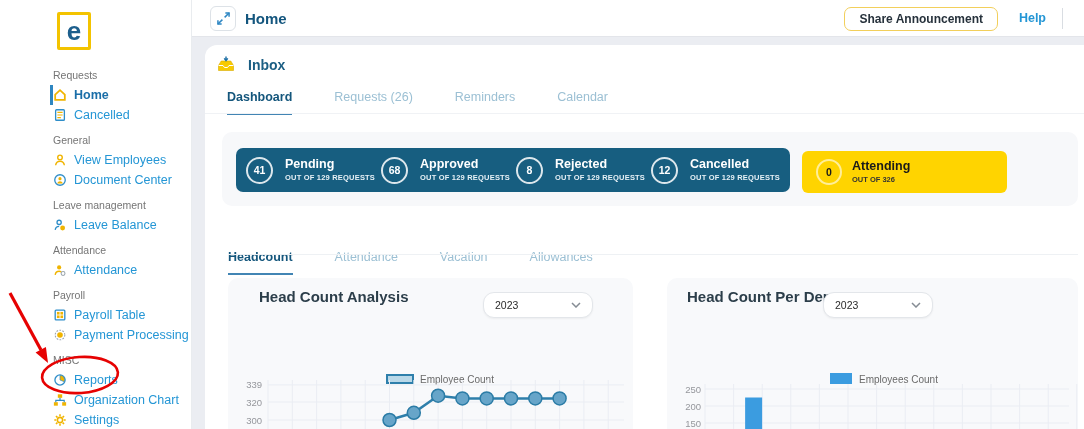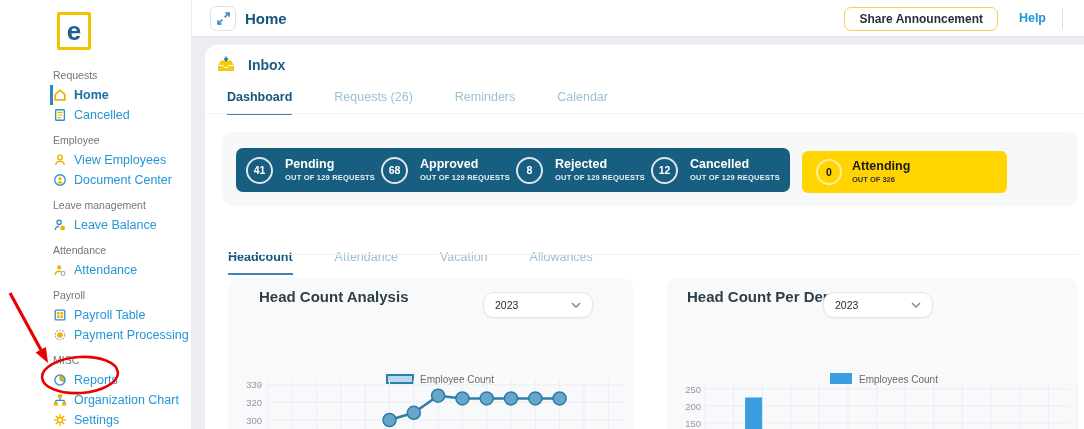--- a/index.html
+++ b/index.html
@@ -88,21 +88,21 @@
           <span class="ic">
             <svg width="14" height="14" viewBox="0 0 16 16">
               <rect x="3" y="2" width="10" height="12" rx="1" fill="#fff" stroke="#2f8ec9" stroke-width="1.5"></rect>
               <path d="M5 5h6M5 8h6M5 11h4" stroke="#f0b400" stroke-width="1.4"></path>
             </svg>
           </span>
           <span>Cancelled</span>
         </div>
       </div>
       <div class="side-section">
-        <div class="side-section-label">Employee</div>
+        <div class="side-section-label">General</div>
         <div class="side-item">
           <span class="ic">
             <svg width="14" height="14" viewBox="0 0 16 16">
               <circle cx="8" cy="5" r="2.6" fill="none" stroke="#f0b400" stroke-width="1.6"></circle>
               <path d="M3 14c.5-3 2.5-4.5 5-4.5s4.5 1.5 5 4.5" fill="none" stroke="#f0b400" stroke-width="1.6"></path>
             </svg>
           </span>
           <span>View Employees</span>
         </div>
         <div class="side-item">

